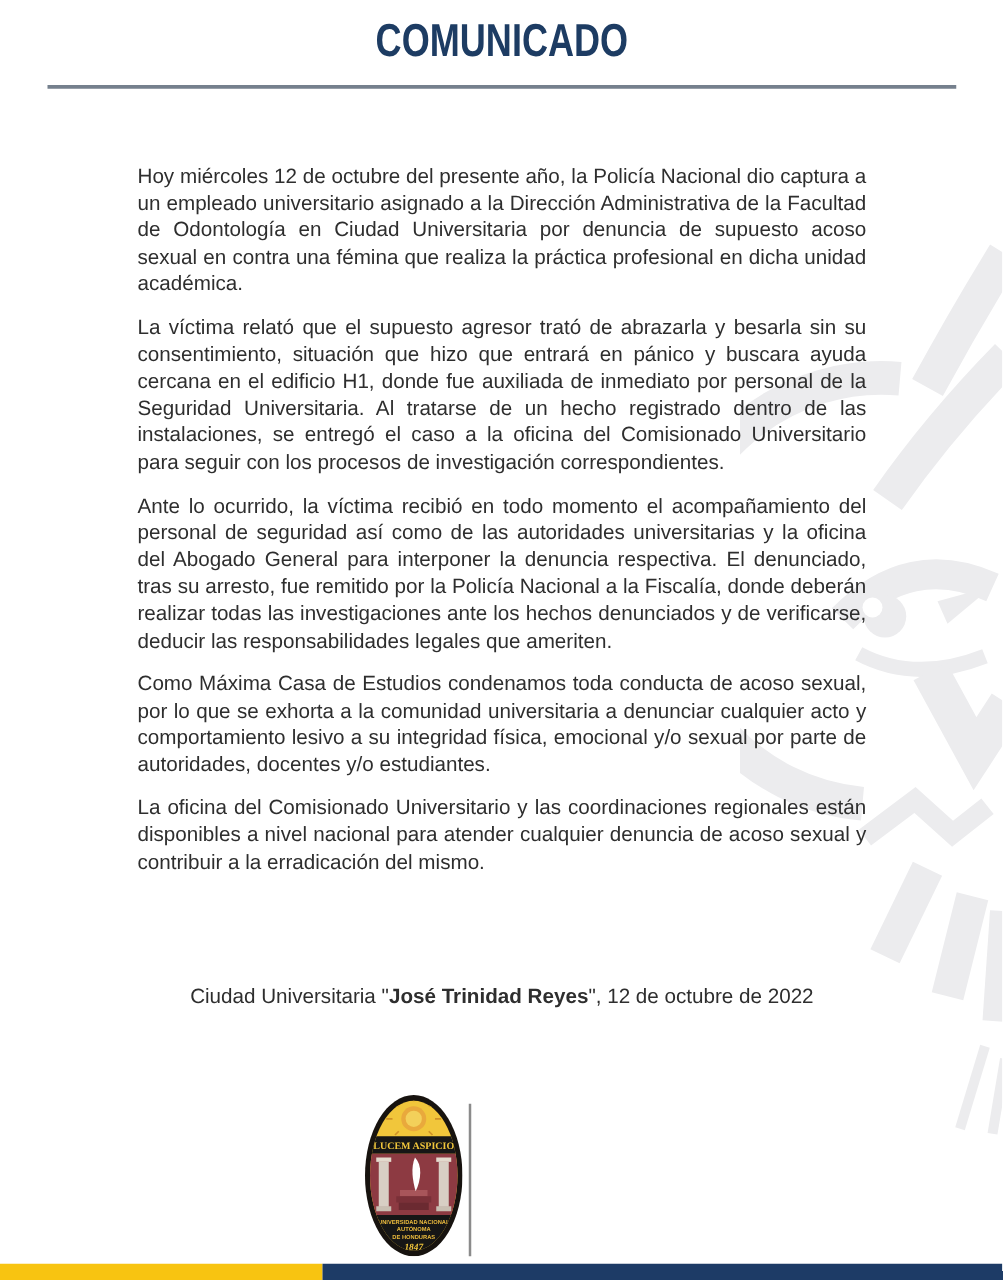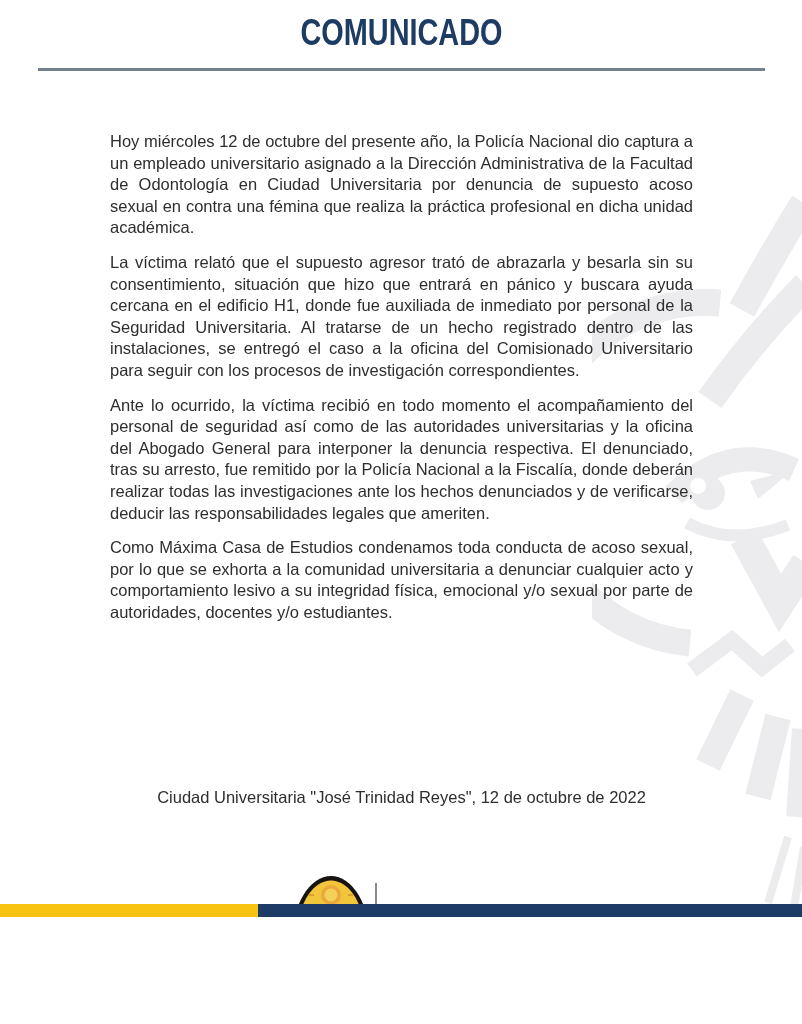--- a/index.html
+++ b/index.html
@@ -1,18 +1,18 @@
 <!DOCTYPE html>
 <html lang="es"><head>
 <meta charset="utf-8">
 <style>
   html,body{margin:0;padding:0;background:#ffffff;}
   .page{
     position:relative;
-    width:802px;height:917px;
+    width:802px;height:1024px;
     background:#ffffff;
     overflow:hidden;
     font-family:"Liberation Sans", sans-serif;
     color:#2e2e2e;
   }
   
   .watermark{
     position:absolute;left:592px;top:95px;width:210px;height:880px;
     pointer-events:none;
   }
@@ -32,21 +32,21 @@
   
   .content{
     position:absolute;top:131px;left:110px;width:583px;
     font-size:16.5px;line-height:21.6px;text-align:justify;
   }
   .content p{margin:0 0 13px 0;}
   .date-line{
     position:absolute;top:788px;left:110px;width:583px;
     font-size:16.5px;text-align:center;white-space:nowrap;
   }
-  .date-line b{font-weight:normal;}
+  .date-line b{font-weight:bold;}
   
   .logo-block{position:absolute;top:876px;left:292px;width:230px;height:130px;}
   .seal{position:absolute;left:0;top:0;}
   .logo-divider{
     position:absolute;left:83px;top:7px;width:1.5px;height:122px;background:#8b8b8b;
   }
   .wordmark{position:absolute;left:100px;top:33px;width:130px;}
   .wordmark .acronym{
     font-size:34px;font-weight:bold;color:#111;letter-spacing:0.5px;line-height:1;
     transform:scaleX(1.02);transform-origin:left;
@@ -98,20 +98,21 @@
   <div class="header">
     <span class="title" style="color: rgb(29, 60, 99);">COMUNICADO</span>
   </div>
   <div class="title-rule" style="background: rgb(117, 128, 141);"></div>
 
   <div class="content">
     <p>Hoy miércoles 12 de octubre del presente año, la Policía Nacional dio captura a un empleado universitario asignado a la Dirección Administrativa de la Facultad de Odontología en Ciudad Universitaria por denuncia de supuesto acoso sexual en contra una fémina que realiza la práctica profesional en dicha unidad académica.</p>
     <p>La víctima relató que el supuesto agresor trató de abrazarla y besarla sin su consentimiento, situación que hizo que entrará en pánico y buscara ayuda cercana en el edificio H1, donde fue auxiliada de inmediato por personal de la Seguridad Universitaria. Al tratarse de un hecho registrado dentro de las instalaciones, se entregó el caso a la oficina del Comisionado Universitario para seguir con los procesos de investigación correspondientes.</p>
     <p>Ante lo ocurrido, la víctima recibió en todo momento el acompañamiento del personal de seguridad así como de las autoridades universitarias y la oficina del Abogado General para interponer la denuncia respectiva. El denunciado, tras su arresto, fue remitido por la Policía Nacional a la Fiscalía, donde deberán realizar todas las investigaciones ante los hechos denunciados y de verificarse, deducir las responsabilidades legales que ameriten.</p>
     <p>Como Máxima Casa de Estudios condenamos toda conducta de acoso sexual, por lo que se exhorta a la comunidad universitaria a denunciar cualquier acto y comportamiento lesivo a su integridad física, emocional y/o sexual por parte de autoridades, docentes y/o estudiantes.</p>
+    <p>La oficina del Comisionado Universitario y las coordinaciones regionales están disponibles a nivel nacional para atender cualquier denuncia de acoso sexual y contribuir a la erradicación del mismo.</p>
   </div>
 
   <div class="date-line"><span>Ciudad Universitaria "</span><b>José Trinidad Reyes</b><span>", 12 de octubre de 2022</span></div>
 
   <div class="logo-block">
     <svg class="seal" width="78" height="129" viewBox="0 0 78 129" xmlns="http://www.w3.org/2000/svg" aria-hidden="true">
       <defs>
         <clipPath id="sealClip">
             <ellipse cx="39" cy="64.5" rx="35" ry="60"></ellipse>
           </clipPath>

